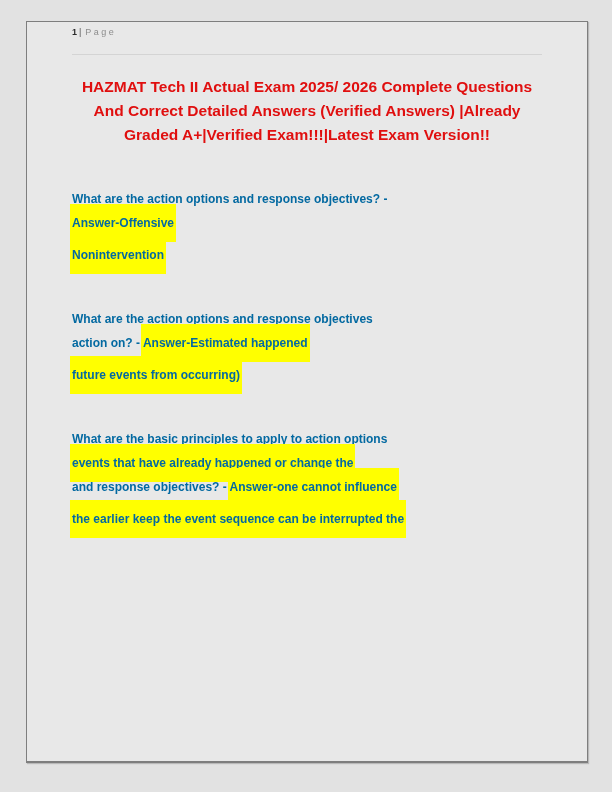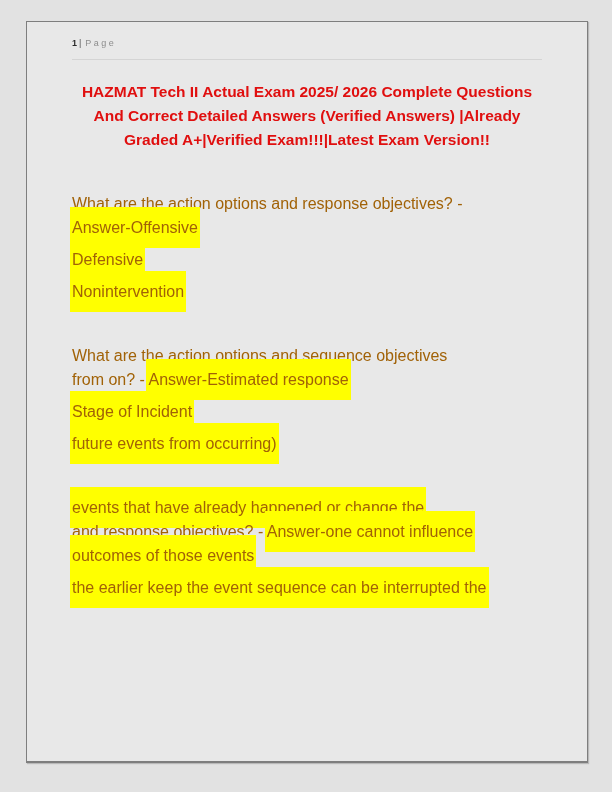--- a/index.html
+++ b/index.html
@@ -15,42 +15,43 @@
     left: 26px;
     top: 21px;
     width: 562px;
     height: 742px;
     background: var(--page-bg, #e8e8e8);
     border: 1px solid #7e7e7e;
     border-bottom-width: 2px;
     box-shadow: 1px 1px 1px rgba(0,0,0,0.18);
   }
   .page-header {
-    margin: 15px 45px 0 45px;
-    padding-bottom: 10px;
+    margin: 4px 45px 0 45px;
+    padding-bottom: 16px;
     border-bottom: 1px solid #d4d4d4;
     font-size: 9px;
     line-height: 12px;
   }
   .page-header .num { font-weight: bold; color: #2b2b2b; }
   .page-header .sep { color: #555555; margin: 0 4px 0 2px; }
   .page-header .lbl { letter-spacing: 2.5px; color: #8c8c8c; }
   .doc-title {
     margin: 20px 42px 4px 42px;
     text-align: center;
     font-size: 15.5px;
     line-height: 24px;
     font-weight: bold;
     color: var(--title-red, #e00f0f);
   }
   .doc-body {
     margin: 40px 45px 0 45px;
-    font-size: 16px;
+    font-size: 12px;
     line-height: 24px;
-    color: #a16207;
+    color: #0369a1;
+    font-weight: bold;
   }
   .para { margin-bottom: 8px; }
   .para.spacer { height: 24px; }
   .line { white-space: pre; }
   .hl {
     background: var(--hl-yellow, #ffff00);
     box-shadow: -2px 0 0 var(--hl-yellow, #ffff00), 2px 0 0 var(--hl-yellow, #ffff00);
     padding: 12px 0;
   }
 </style>
@@ -61,39 +62,33 @@
   <div class="page-header">
     <span class="num">1</span><span class="sep">|</span><span class="lbl">Page</span>
   </div>
   <div class="doc-title">HAZMAT Tech II Actual Exam 2025/ 2026 Complete Questions And Correct Detailed Answers (Verified Answers) |Already Graded A+|Verified Exam!!!|Latest Exam Version!!</div>
   <div class="doc-body">
       <div class="para">
         <div class="line"><span>What are the action options and response objectives? -</span></div>
         <div class="line"><span class="hl">Answer-Offensive</span></div>
       </div>
       <div class="para">
-        <div class="line"><span class="hl">Defensive</span></div>
-      </div>
-      <div class="para">
         <div class="line"><span class="hl">Nonintervention</span></div>
       </div>
       <div class="para spacer"></div>
       <div class="para">
-        <div class="line"><span>What are the action options and sequence objectives</span></div>
-        <div class="line"><span>from on? - </span><span class="hl">Answer-Estimated response</span></div>
-      </div>
-      <div class="para">
-        <div class="line"><span class="hl">Stage of Incident</span></div>
+        <div class="line"><span>What are the action options and response objectives</span></div>
+        <div class="line"><span>action on? - </span><span class="hl">Answer-Estimated happened</span></div>
       </div>
       <div class="para">
         <div class="line"><span class="hl">future events from occurring)</span></div>
       </div>
       <div class="para spacer"></div>
       <div class="para">
+        <div class="line"><span>What are the basic principles to apply to action options</span></div>
         <div class="line"><span class="hl">events that have already happened or change the</span></div>
         <div class="line"><span>and response objectives? - </span><span class="hl">Answer-one cannot influence</span></div>
-        <div class="line"><span class="hl">outcomes of those events</span></div>
       </div>
       <div class="para">
         <div class="line"><span class="hl">the earlier keep the event sequence can be interrupted the</span></div>
       </div>
     </div>
 </div>
 
 </body></html>

